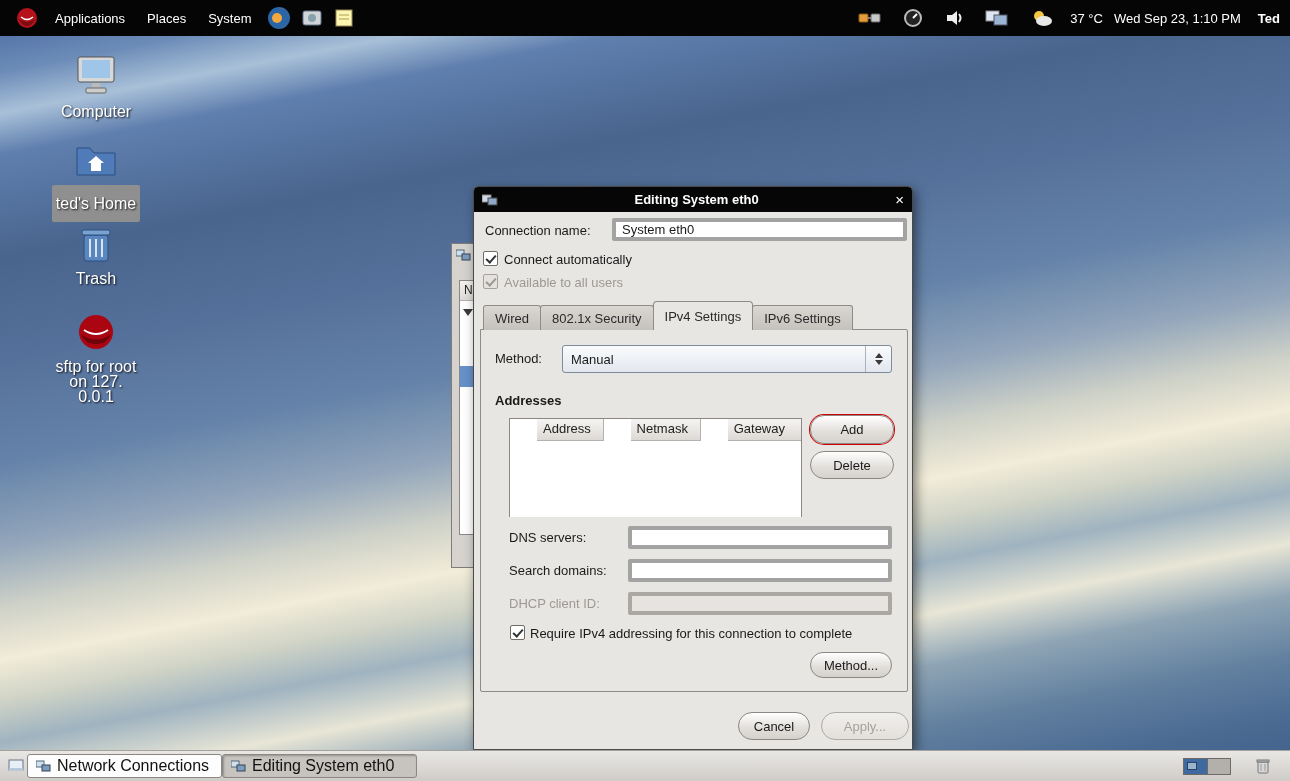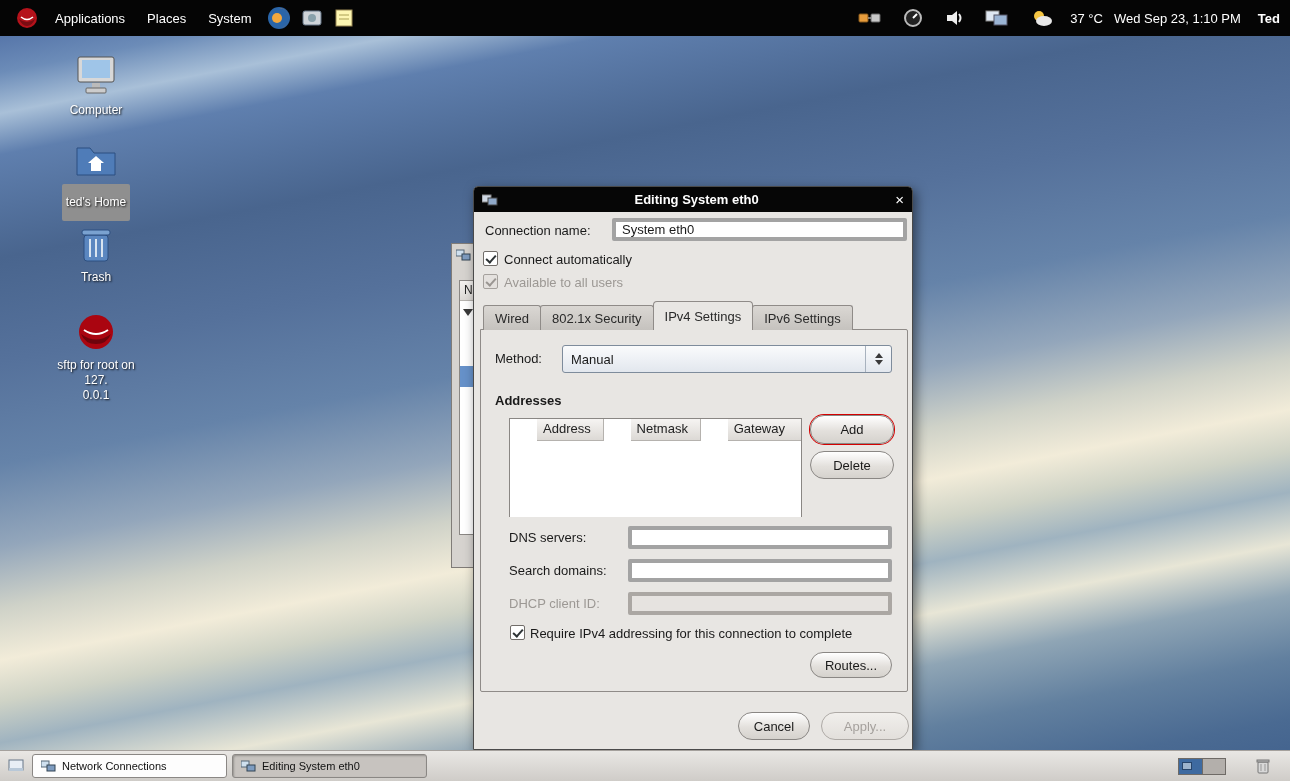--- a/index.html
+++ b/index.html
@@ -17,21 +17,21 @@
   #top-panel {
     position:absolute; top:0; left:0; right:0; height:36px; background:#050505;
     display:flex; align-items:center; padding:0 10px; color:#fff; font-size:13px; z-index:50;
   }
   .menu-item { padding:0 11px; height:36px; display:flex; align-items:center; cursor:default; }
   .launcher { margin:0 5px; display:flex; align-items:center; }
   .panel-right { margin-left:auto; display:flex; align-items:center; gap:11px; }
   .panel-right .txt { white-space:nowrap; }
   .user-label { font-weight:bold; margin-left:6px; }
   
-  .desk-icon { position:absolute; left:50px; width:92px; text-align:center; color:#fff; font-size:12px; }
+  .desk-icon { position:absolute; left:50px; width:92px; text-align:center; color:#fff; font-size:16px; }
   .desk-icon .dlabel { margin-top:3px; text-shadow:1px 1px 2px rgba(0,0,0,.9); line-height:15px; }
   .dlabel-box { background:#8f8f8f; display:inline-block; padding:11px 4px; border-radius:2px; }
   
   #bg-window {
     position:absolute; left:451px; top:243px; width:22px; height:325px;
     background:#d6d3cf; border:1px solid #807c78; border-right:none; z-index:5;
   }
   #bg-window .bgw-inner { position:absolute; left:7px; top:36px; width:15px; height:255px; background:#fff; border:1px solid #8a8784; border-right:none; }
   .bgw-header { height:20px; background:linear-gradient(#f4f2f0,#dcd9d5); border-bottom:1px solid #b5b2ae; font-size:12px; color:#222; padding:2px 0 0 4px; }
   .bgw-expander { width:0; height:0; border-left:5px solid transparent; border-right:5px solid transparent; border-top:7px solid #3a3a3a; margin:8px 0 0 3px; }
@@ -95,21 +95,21 @@
   .btn {
     position:absolute; display:flex; align-items:center; justify-content:center; font-size:13px; color:#1a1a1a;
     background:linear-gradient(#ffffff,#e3e0dc 55%,#d5d2cd); border:1px solid #8a8784; border-radius:14px; cursor:default;
   }
   .btn.red-focus { box-shadow:0 0 0 1px #d40000; }
   .btn.disabled { color:#a5a19d; background:linear-gradient(#f1efec,#e2dfdb); border-color:#aeaaa6; }
   
   #taskbar {
     position:absolute; left:0; right:0; bottom:0; height:31px;
     background:linear-gradient(#e9e7e4,#cfccc8); border-top:1px solid #a5a19d;
-    display:flex; align-items:center; padding:0 5px; gap:5px; font-size:11px; color:#111; z-index:50;
+    display:flex; align-items:center; padding:0 5px; font-size:16px; color:#111; z-index:50;
   }
   .task-btn { height:24px; width:195px; display:flex; align-items:center; gap:6px; padding:0 8px;
     border:1px solid #8a8784; border-radius:3px; overflow:hidden; white-space:nowrap; }
   .task-btn.normal { background:#fdfdfd; }
   .task-btn.pressed { background:#c7c3bf; box-shadow:inset 1px 1px 2px rgba(0,0,0,.25); }
   .ws { margin-left:auto; display:flex; border:1px solid #6e6a66; height:17px; }
   .ws-cell { width:23px; height:15px; background:#b3afab; position:relative; }
   .ws-cell.active { background:#3e6aa0; }
   .ws-cell.active::after { content:""; position:absolute; left:3px; top:3px; width:8px; height:6px; background:#9db4cd; border:1px solid #27456b; }
   .ws-cell + .ws-cell { border-left:1px solid #6e6a66; }
@@ -311,21 +311,21 @@
 
     <span class="lbl abs" style="left:35px; top:376px;">Search domains:</span>
     <input class="txtfield" style="left: 154px; top: 372px; width: 264px; height: 23px;" spellcheck="false" value="">
 
     <span class="lbl lbl-dis abs" style="left:35px; top:409px;">DHCP client ID:</span>
     <input class="txtfield" style="left: 154px; top: 405px; width: 264px; height: 23px;" disabled="" value="">
 
     <div class="cb checked abs" style="left:36px; top:438px;"></div>
     <span class="lbl abs" style="left:56px; top:439px;">Require IPv4 addressing for this connection to complete</span>
 
-    <div class="btn" style="left:336px; top:465px; width:82px; height:26px;">Routes...</div>
+    <div class="btn" style="left:336px; top:465px; width:82px; height:26px;">Method...</div>
 
     <div class="btn" style="left:264px; top:525px; width:72px; height:28px;">Cancel</div>
     <div class="btn disabled" style="left:347px; top:525px; width:88px; height:28px;">Apply...</div>
   </div>
 
   <div id="taskbar">
     <span style="display:flex; margin:0 3px;">
       <svg width="16" height="14">
           <rect x="1" y="1" width="14" height="10" fill="#e8eef5" stroke="#667788"></rect>
           <rect x="1" y="9" width="14" height="3" fill="#b8c8d8"></rect>

